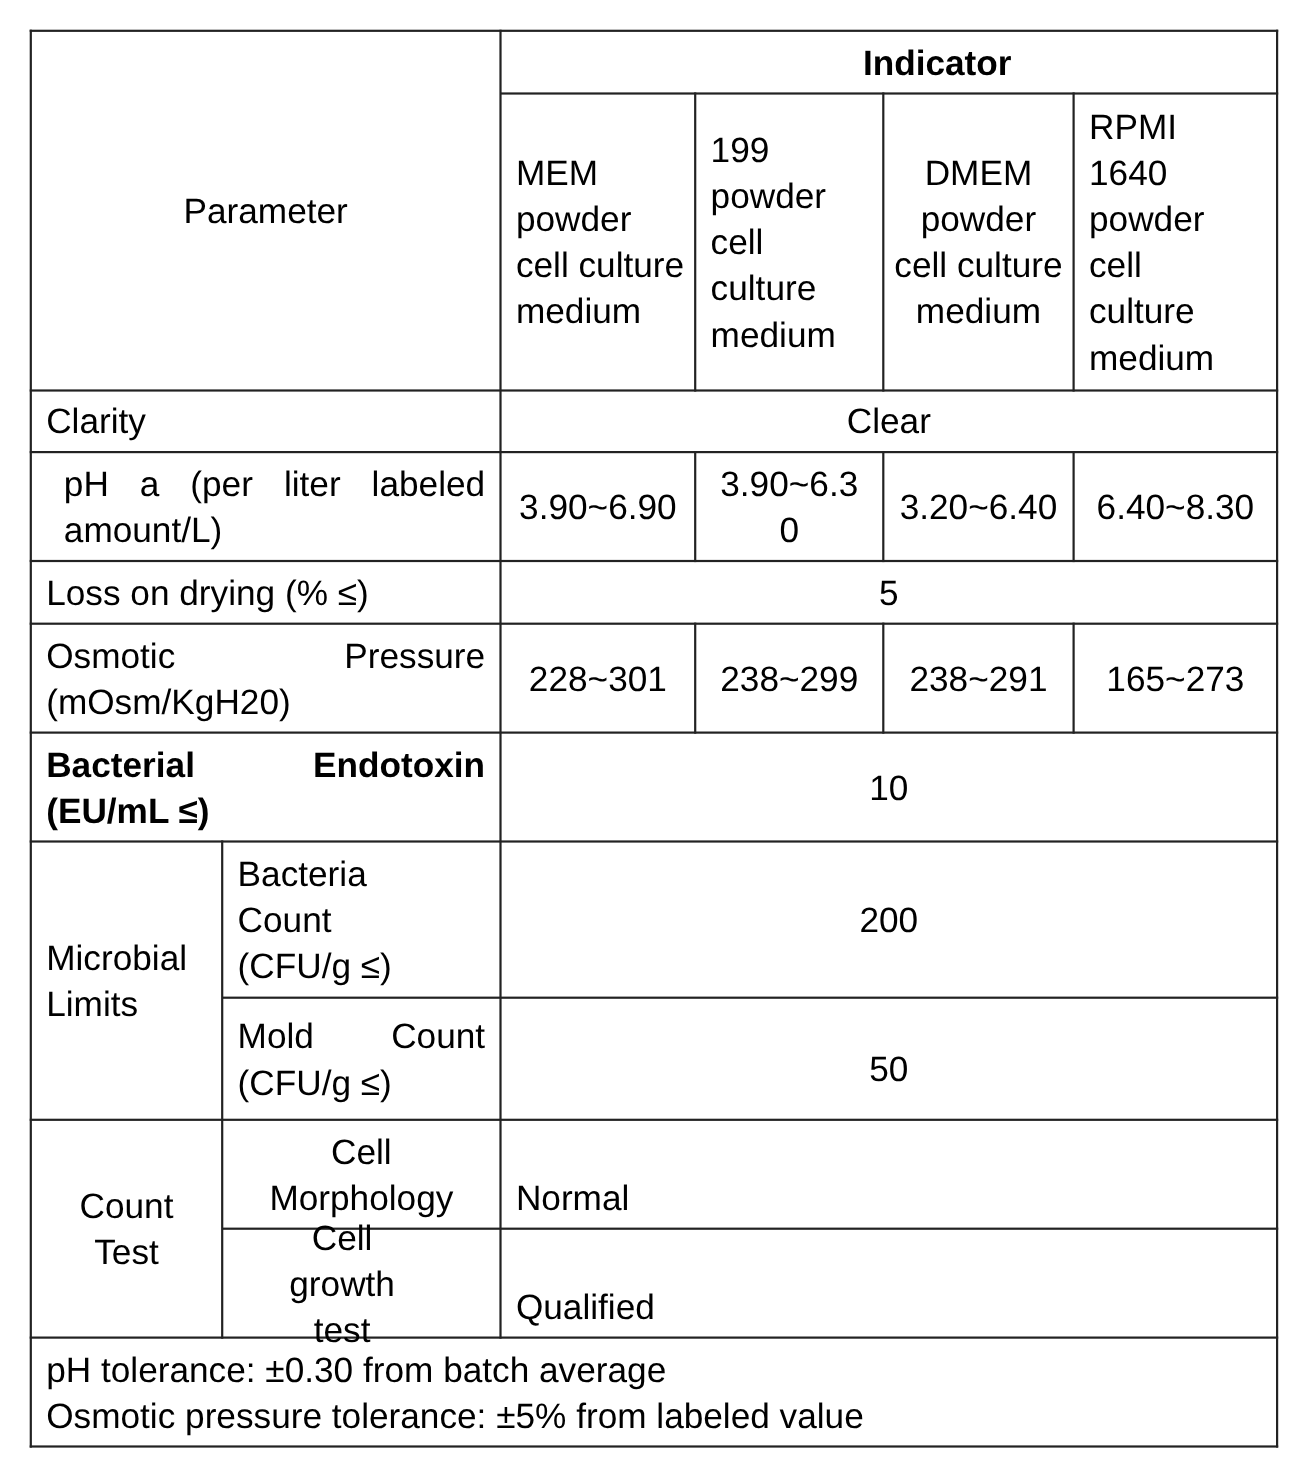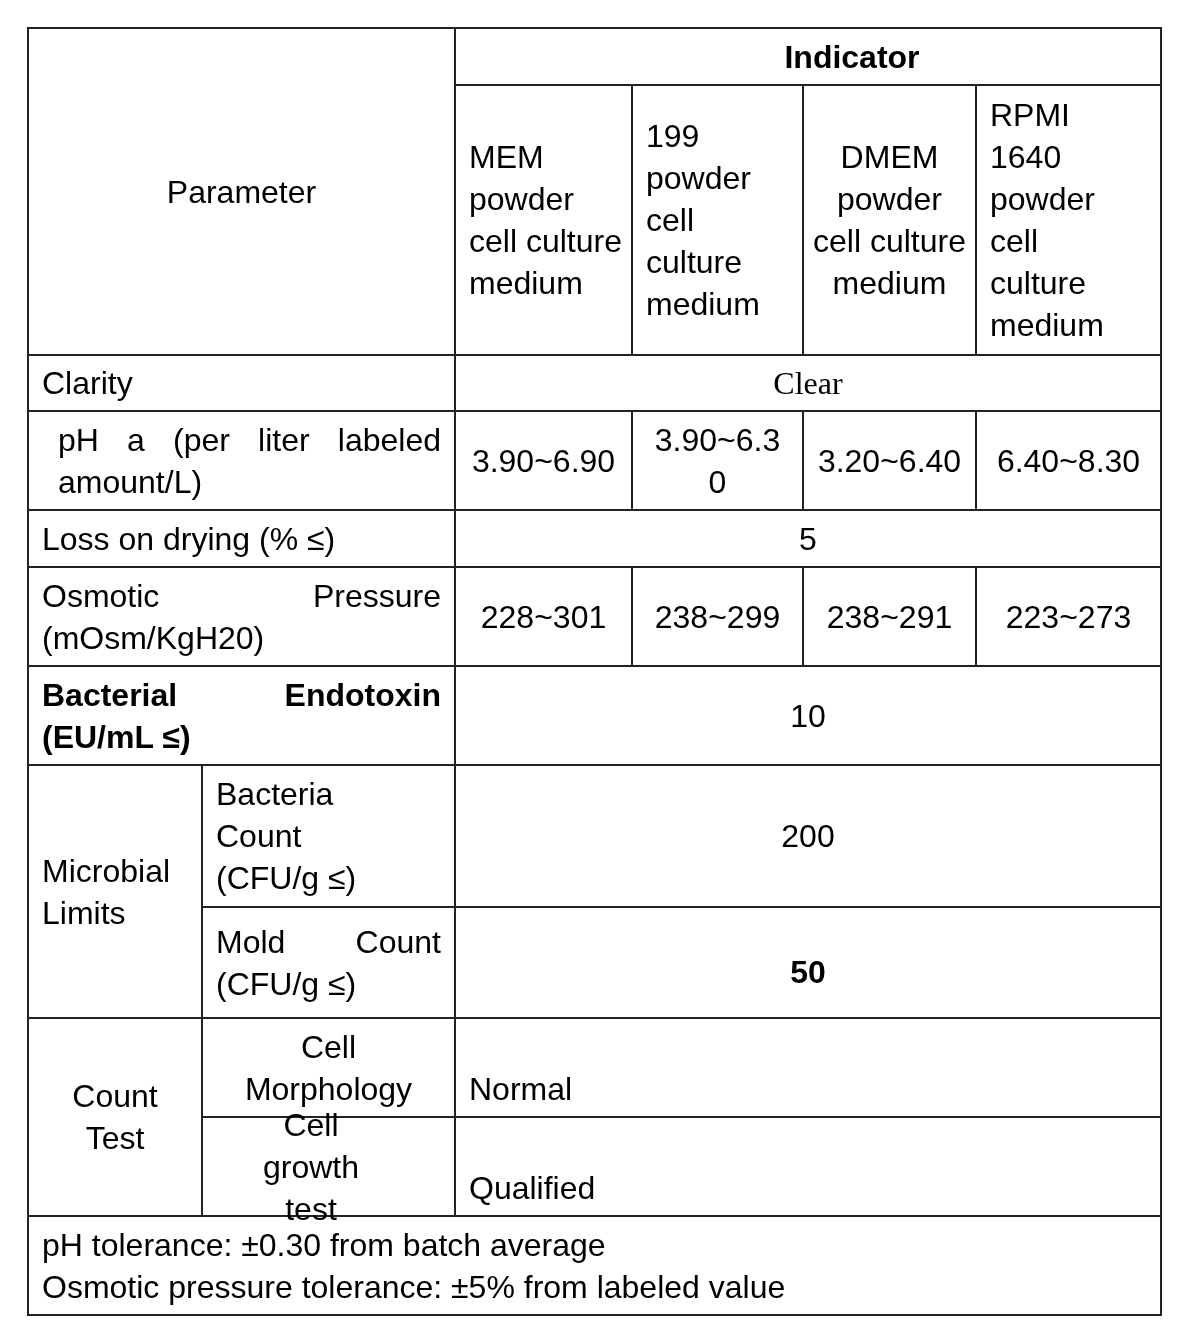--- a/index.html
+++ b/index.html
@@ -47,53 +47,53 @@
   <div class="line v" style="left:201px;top:764px;height:453px;"></div>
 
   <div class="c ctr" style="left:29px;top:29px;width:425px;height:325px;">Parameter</div>
   <div class="c ctr" style="left:456px;top:29px;width:792px;height:55px;font-weight:bold;">Indicator</div>
   <div class="c l" style="left:456px;top:86px;width:175px;height:268px;padding-right:4px;">MEM powder cell culture medium</div>
   <div class="c l" style="left:633px;top:86px;width:169px;height:268px;padding-right:4px;">199 powder cell culture medium</div>
   <div class="c ctr" style="left:804px;top:86px;width:171px;height:268px;padding:0 6px;">DMEM powder cell culture medium</div>
   <div class="c l" style="left:977px;top:86px;width:183px;height:268px;padding-right:18px;">RPMI 1640 powder cell culture medium</div>
 
   <div class="c l" style="left:29px;top:356px;width:425px;height:54px;">Clarity</div>
-  <div class="c ctr" style="left:456px;top:356px;width:704px;height:54px;font-family:Liberation Serif, serif;">Clear</div>
+  <div class="c ctr" style="left:456px;top:356px;width:704px;height:54px;">Clear</div>
 
   <div class="c" style="left:29px;top:412px;width:425px;height:97px;">
       <span class="j" style="width:100%;margin-left:16px;">pH a (per liter labeled amount/L)</span>
     </div>
   <div class="c ctr" style="left:456px;top:412px;width:175px;height:97px;padding:0 10px;word-break:break-all;">3.90~6.90</div>
   <div class="c ctr" style="left:633px;top:412px;width:169px;height:97px;padding:0 14px;word-break:break-all;">3.90~6.30</div>
   <div class="c ctr" style="left:804px;top:412px;width:171px;height:97px;padding:0 8px;word-break:break-all;">3.20~6.40</div>
   <div class="c ctr" style="left:977px;top:412px;width:183px;height:97px;padding:0 12px;word-break:break-all;">6.40~8.30</div>
 
   <div class="c l" style="left:29px;top:511px;width:425px;height:55px;">Loss on drying (% ≤)</div>
   <div class="c ctr" style="left:456px;top:511px;width:704px;height:55px;">5</div>
 
   <div class="c" style="left:29px;top:568px;width:425px;height:97px;">
       <span class="j" style="width:100%;">Osmotic Pressure (mOsm/KgH20)</span>
     </div>
   <div class="c ctr" style="left:456px;top:568px;width:175px;height:97px;padding:0 6px;word-break:break-all;">228~301</div>
   <div class="c ctr" style="left:633px;top:568px;width:169px;height:97px;padding:0 20px;word-break:break-all;">238~299</div>
   <div class="c ctr" style="left:804px;top:568px;width:171px;height:97px;padding:0 4px;word-break:break-all;">238~291</div>
-  <div class="c ctr" style="left:977px;top:568px;width:183px;height:97px;padding:0 6px;word-break:break-all;">223~273</div>
+  <div class="c ctr" style="left:977px;top:568px;width:183px;height:97px;padding:0 6px;word-break:break-all;">165~273</div>
 
   <div class="c b" style="left:29px;top:667px;width:425px;height:97px;">
       <span class="j" style="width:100%;">Bacterial Endotoxin (EU/mL ≤)</span>
     </div>
   <div class="c ctr" style="left:456px;top:667px;width:704px;height:97px;">10</div>
 
   <div class="c l" style="left:29px;top:766px;width:172px;height:251px;word-break:break-all;padding-right:16px;">Microbial Limits</div>
   <div class="c l" style="left:203px;top:766px;width:251px;height:140px;padding-right:52px;">Bacteria Count (CFU/g ≤)</div>
   <div class="c ctr" style="left:456px;top:766px;width:704px;height:140px;">200</div>
   <div class="c" style="left:203px;top:908px;width:251px;height:109px;">
       <span class="j" style="width:100%;">Mold Count (CFU/g ≤)</span>
     </div>
-  <div class="c ctr" style="left:456px;top:908px;width:704px;height:128px;font-weight:bold;">50</div>
+  <div class="c ctr" style="left:456px;top:908px;width:704px;height:128px;">50</div>
 
   <div class="c ctr" style="left:29px;top:1019px;width:172px;height:196px;padding:0 30px;">Count Test</div>
   <div class="c ctr" style="left:203px;top:1019px;width:251px;height:97px;">Cell Morphology</div>
   <div class="c l" style="left:456px;top:1019px;width:704px;height:97px;align-items:flex-end;padding-bottom:6px;">Normal</div>
   <div class="c ctr" style="left:203px;top:1118px;width:216px;height:97px;padding:0 30px;">Cell growth test</div>
   <div class="c l" style="left:456px;top:1118px;width:704px;height:97px;align-items:flex-end;padding-bottom:6px;">Qualified</div>
 
   <div class="c l" style="left:29px;top:1217px;width:1131px;height:97px;flex-direction:column;align-items:flex-start;justify-content:center;">
     <div>pH tolerance: ±0.30 from batch average</div>
     <div>Osmotic pressure tolerance: ±5% from labeled value</div>

